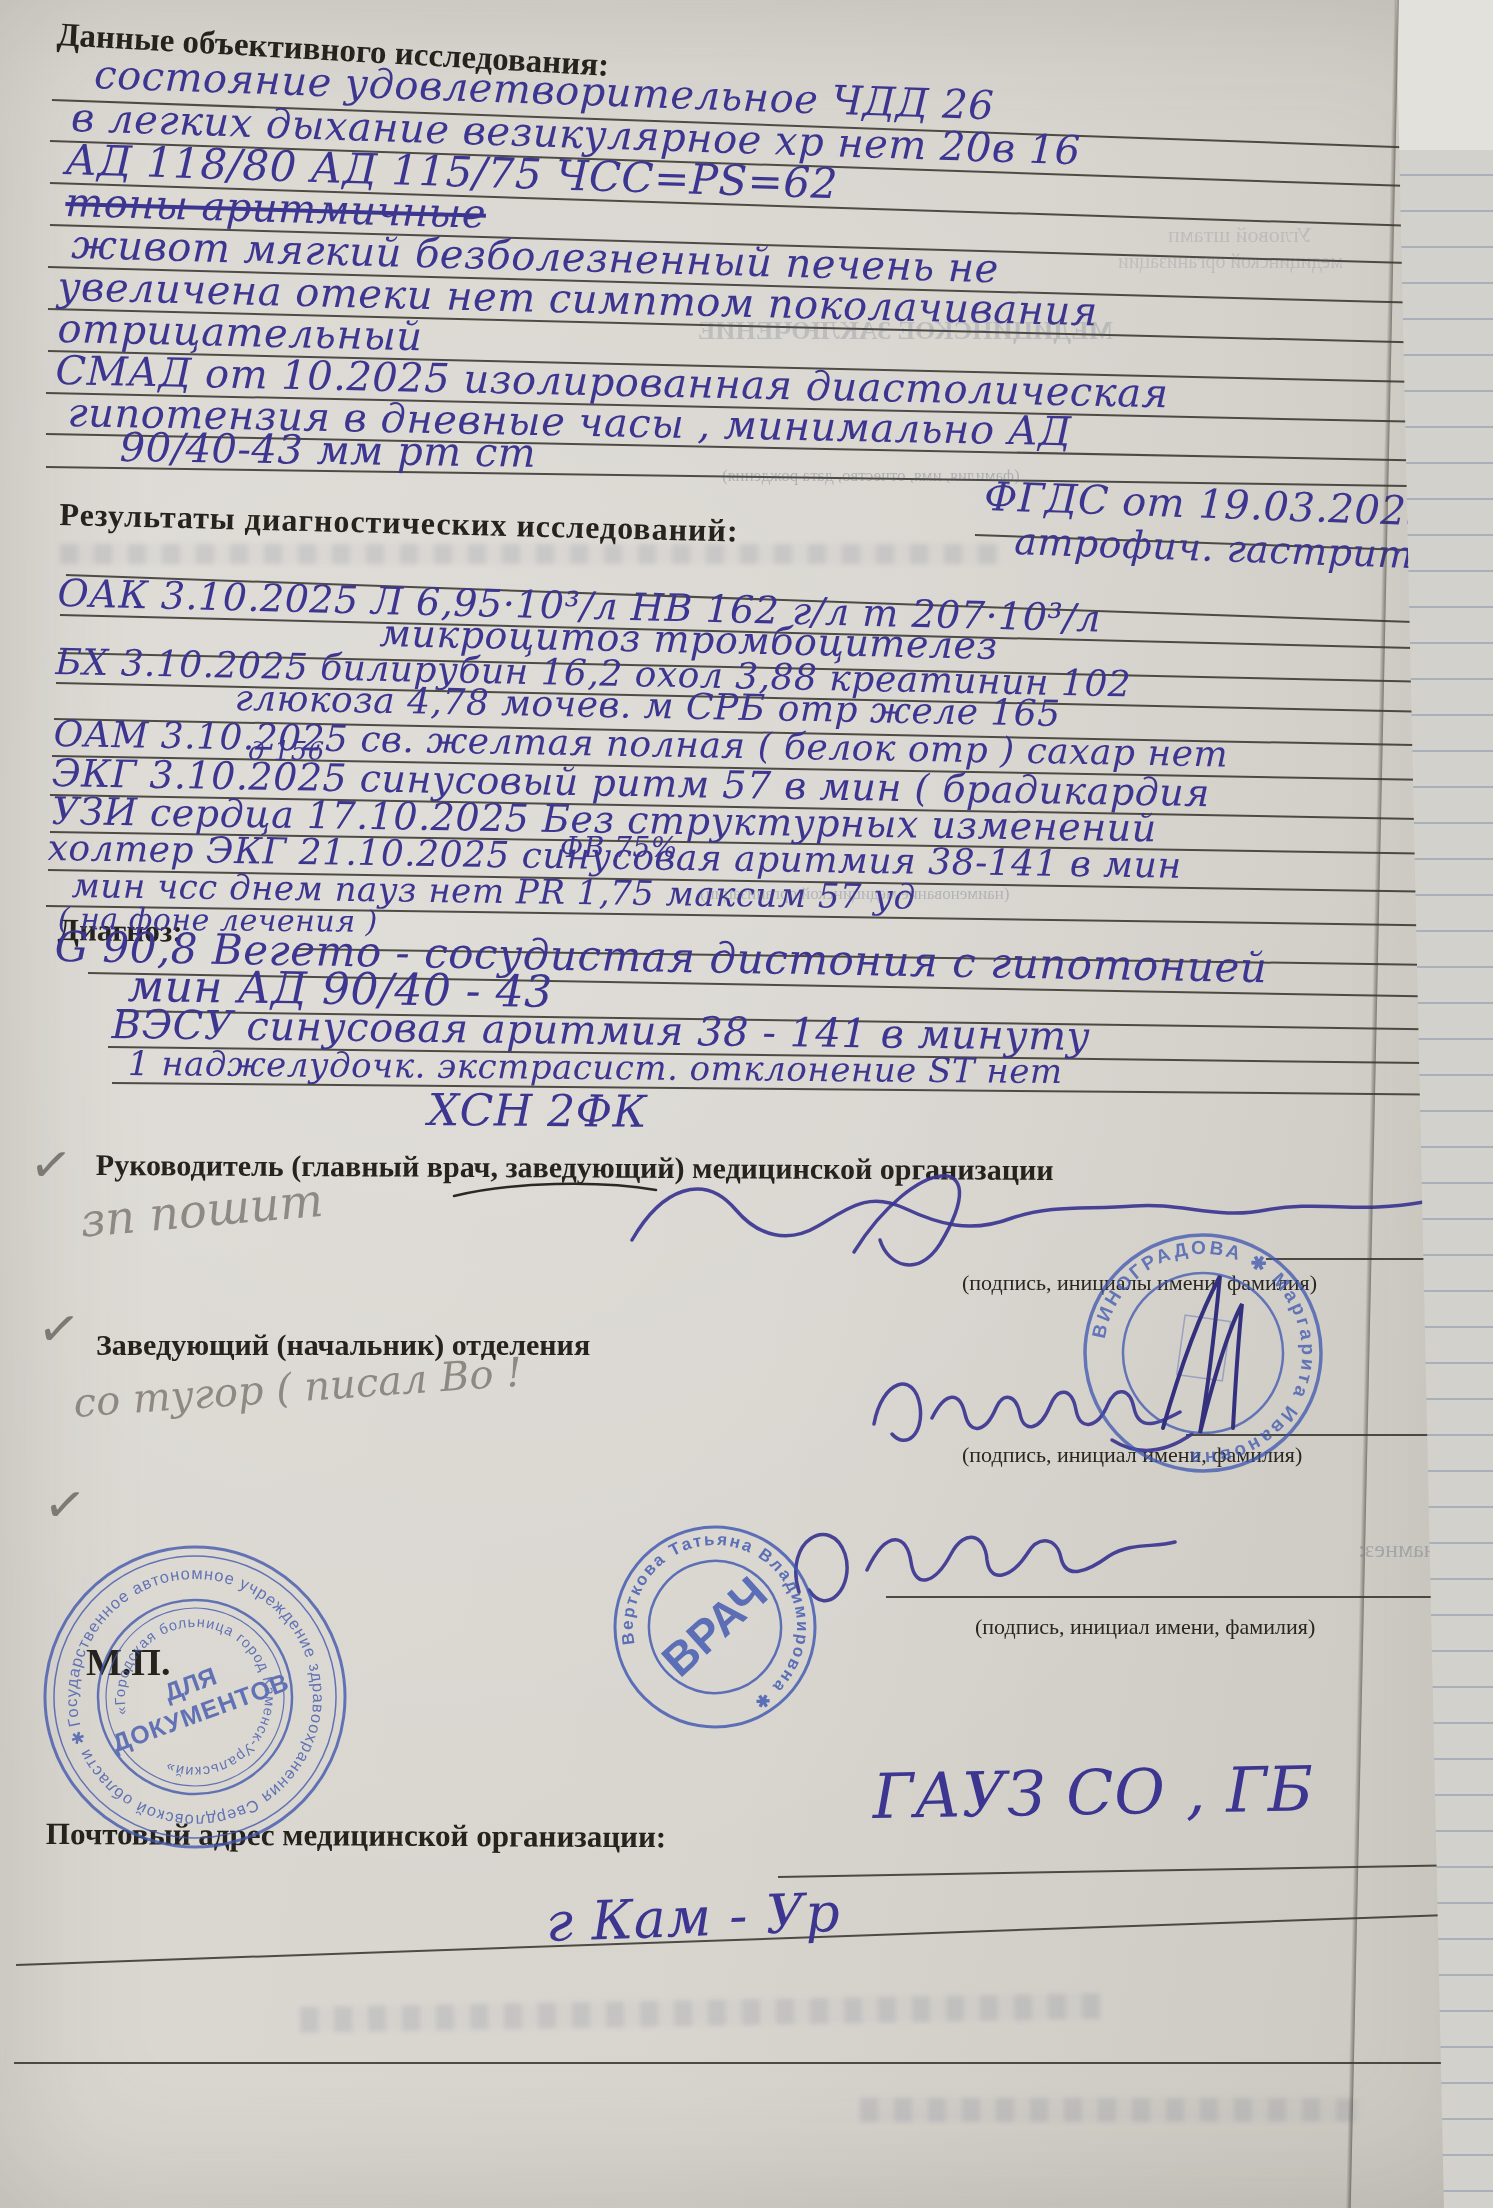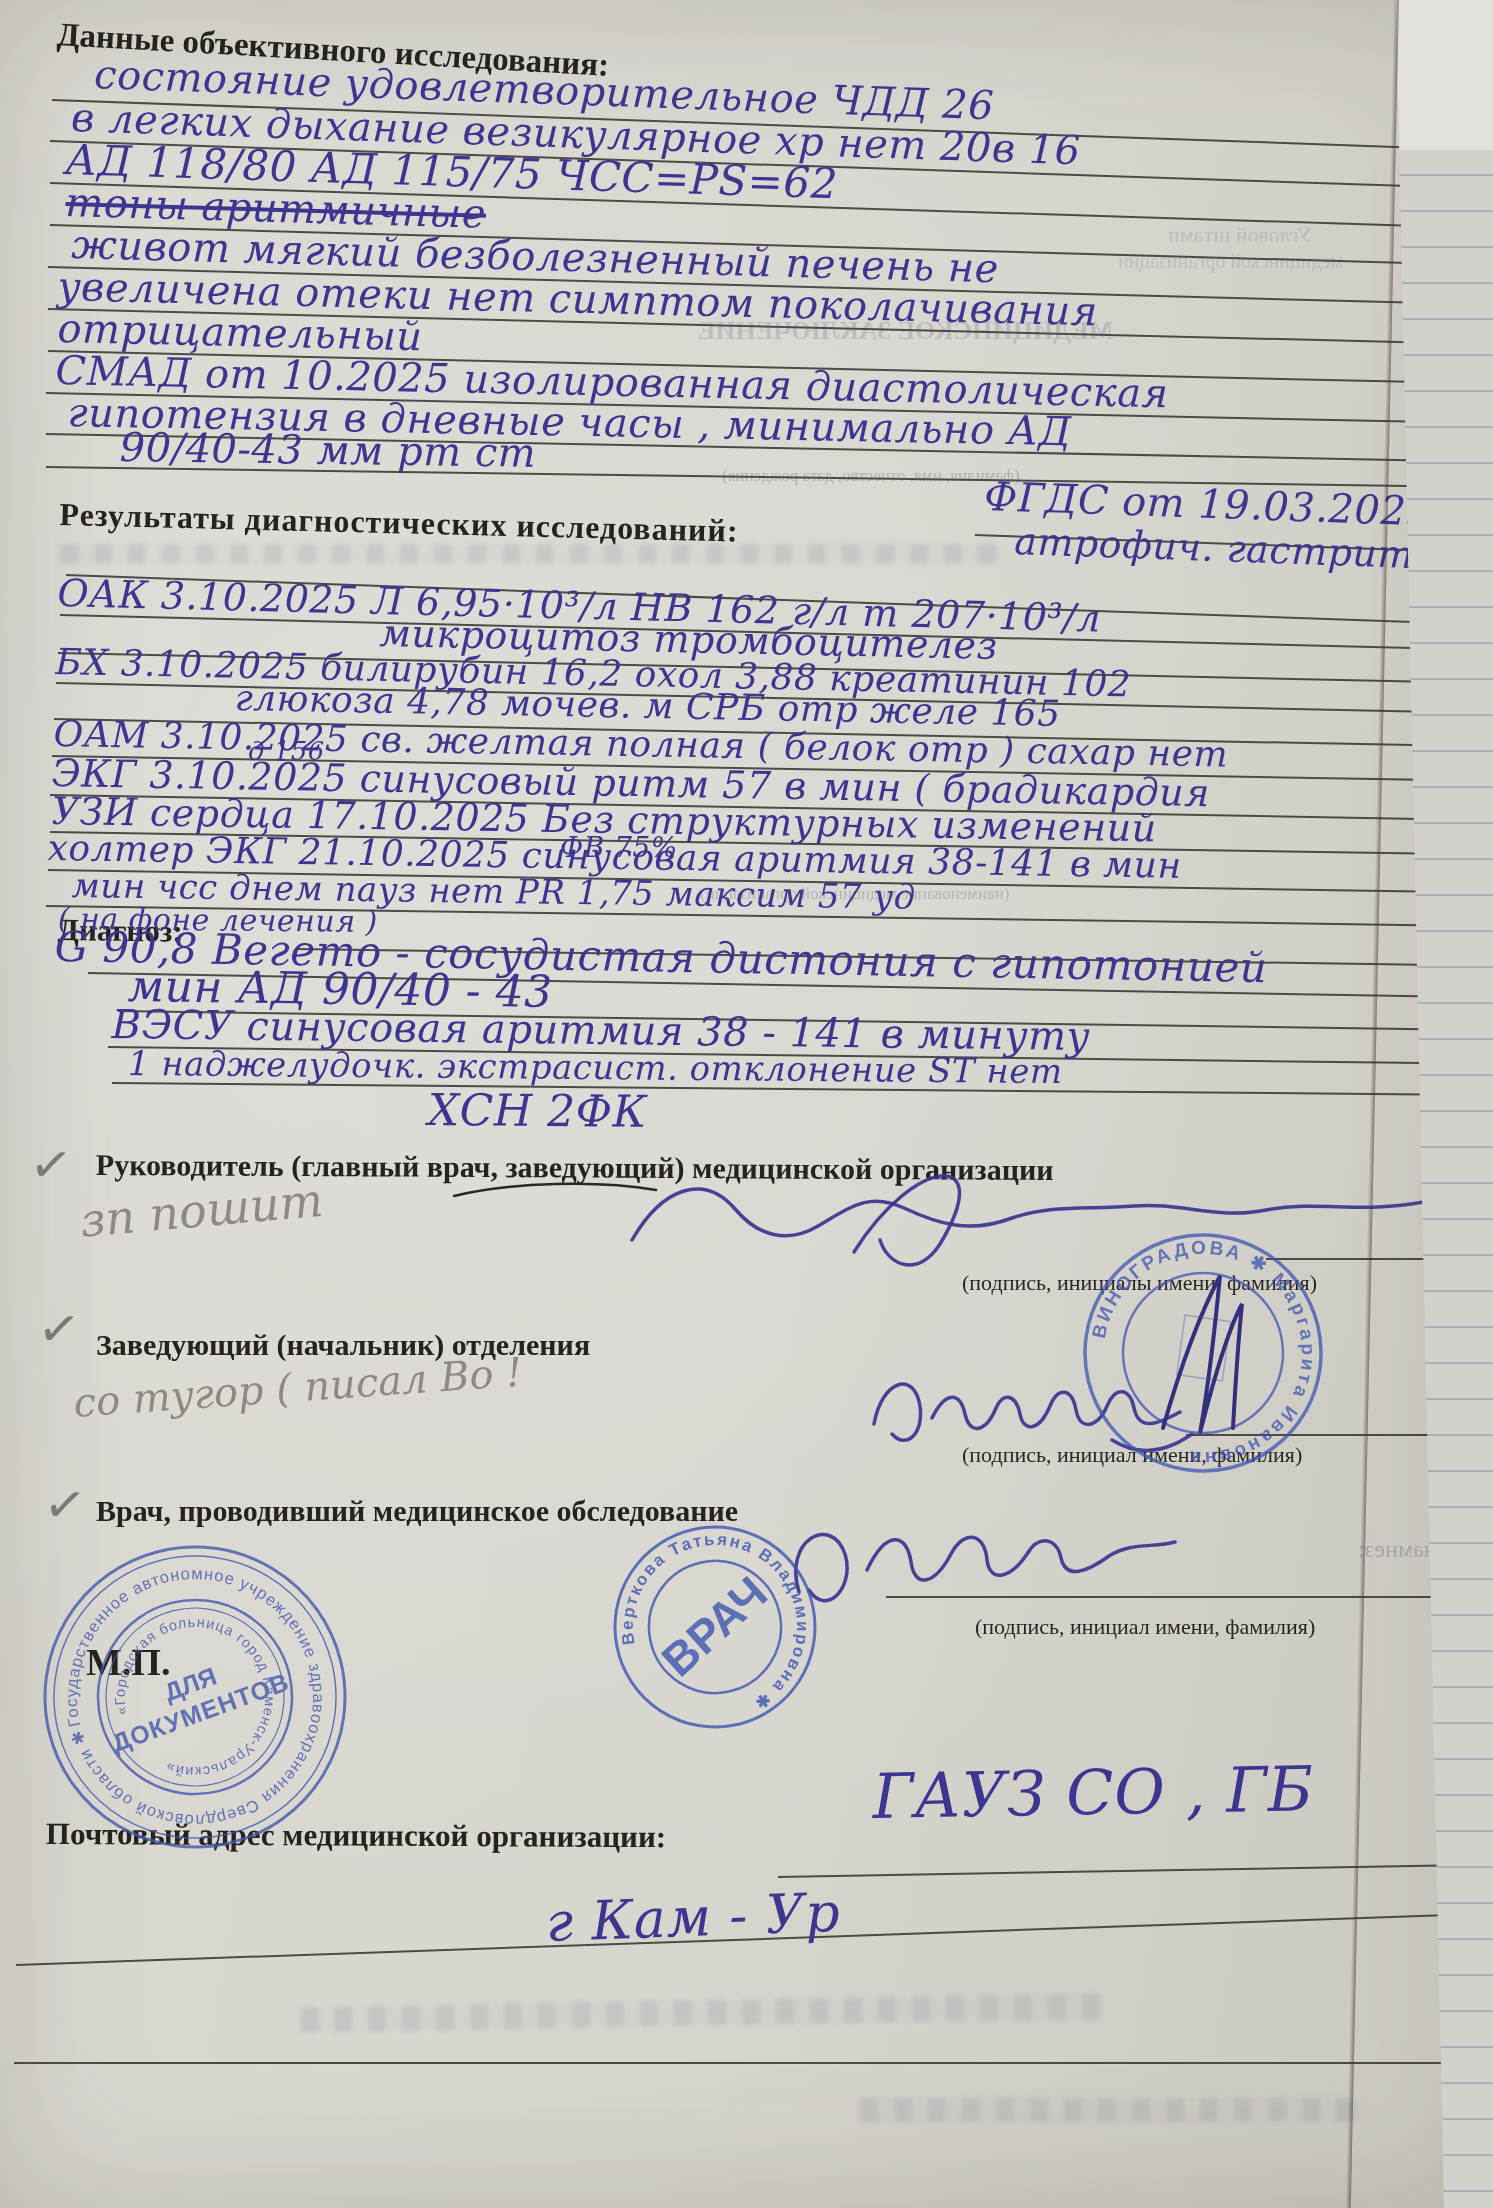--- a/index.html
+++ b/index.html
@@ -53,21 +53,20 @@
 
   <div class="sheet">
 
     <div class="printed" style="left:58px;top:16px;font-size:33px;transform:rotate(3.2deg);">Данные объективного исследования:</div>
     <div class="printed" style="left:60px;top:496px;font-size:32px;letter-spacing:1px;transform:rotate(1.4deg);">Результаты диагностических исследований:</div>
     <div class="printed" style="left:58px;top:912px;font-size:31px;transform:rotate(.8deg);">Диагноз:</div>
     <div class="printed" style="left:96px;top:1148px;font-size:30px;font-weight:600;transform:rotate(.3deg);">Руководитель (главный врач, заведующий) медицинской организации</div>
     <div class="sub" style="left:962px;top:1270px;">(подпись, инициалы имени, фамилия)</div>
     <div class="printed" style="left:96px;top:1328px;font-size:30px;font-weight:600;">Заведующий (начальник) отделения</div>
     <div class="sub" style="left:962px;top:1442px;">(подпись, инициал имени, фамилия)</div>
-    <div class="printed" style="left:96px;top:1494px;font-size:30px;font-weight:600;">Врач, проводивший медицинское обследование</div>
     <div class="sub" style="left:975px;top:1614px;">(подпись, инициал имени, фамилия)</div>
     <div class="printed" style="left:86px;top:1640px;font-size:38px;">М.П.</div>
     <div class="printed" style="left:46px;top:1816px;font-size:31px;transform:rotate(.3deg);">Почтовый адрес медицинской организации:</div>
 
     <div class="ghost" style="left:60px;top:544px;width:940px;height:20px;"></div>
     <div class="ghost" style="left:300px;top:2000px;width:800px;height:26px;transform:rotate(-1deg);"></div>
     <div class="ghost" style="left:860px;top:2098px;width:500px;height:24px;"></div>
 
     <div id="gen">
         <div class="rule" style="left: 52px; top: 99px; width: 1402px; transform: rotate(2deg);"></div>

